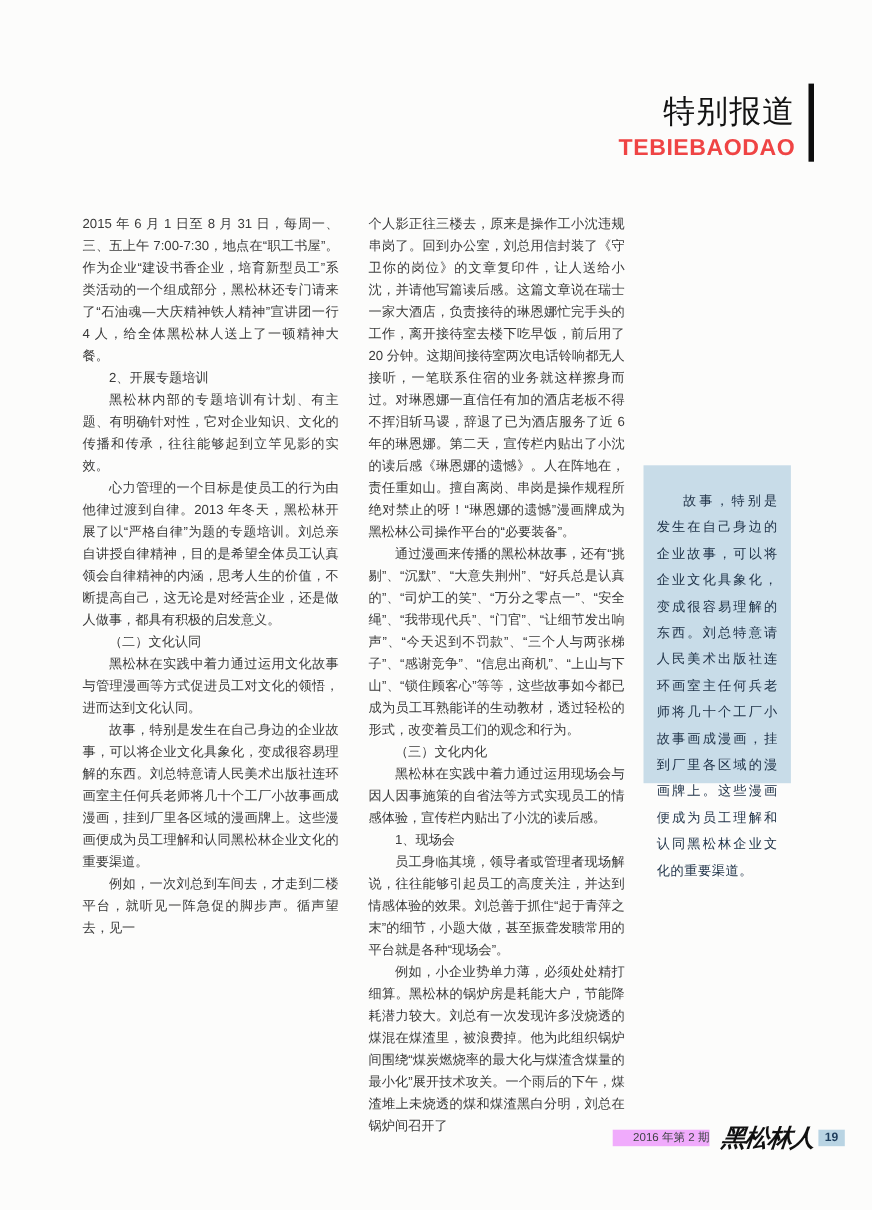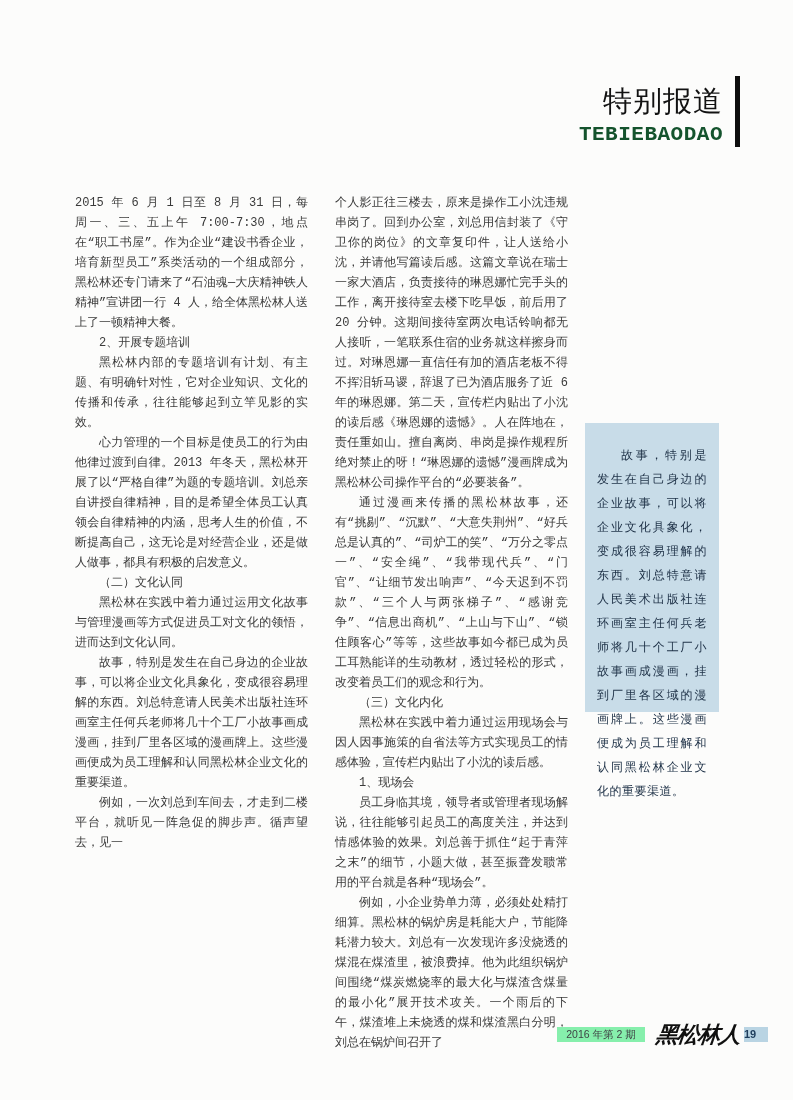--- a/index.html
+++ b/index.html
@@ -27,44 +27,43 @@
     color:#121212;
     font-family:"Liberation Sans", sans-serif;
     white-space:nowrap;
   }
   .header-subtitle{
     position:absolute;
     top:123px;
     right:70px;
     font-size:21px;
     font-weight:bold;
-    color:#14532d;
+    color:#ef4444;
     letter-spacing:0.5px;
     white-space:nowrap;
-    font-family:Liberation Mono, monospace;
   }
   .header-bar{
     position:absolute;
     left:735px;
     top:76px;
     width:5px;
     height:71px;
     background:#0d0d0d;
   }
 
   
   .column{
     position:absolute;
     top:193px;
     width:233px;
     color:#3a3a3a;
     font-size:12px;
     line-height:20px;
     text-align:justify;
-    font-family:Liberation Mono, monospace;
+    font-family:Liberation Sans, sans-serif;
   }
   .col-left{left:75px;}
   .col-right{left:335px;}
   .column p{margin:0;}
   .column p.indent{text-indent:2em;}
 
   
   .pull-quote{
     position:absolute;
     left:585px;
@@ -83,25 +82,25 @@
   }
   .pull-quote p{margin:0;text-indent:2em;}
 
   
   .footer-issue{
     position:absolute;
     left:557px;
     top:1027px;
     width:88px;
     height:15px;
-    background:#86efac;
+    background:#f0abfc;
     color:#3f4345;
     font-size:10.5px;
     line-height:15px;
-    text-align:center;
+    text-align:right;
     white-space:nowrap;
   }
   .footer-logo{
     position:absolute;
     left:654px;
     top:1020px;
     width:88px;
     height:30px;
     color:#101010;
     font-size:22px;
@@ -117,21 +116,21 @@
     position:absolute;
     left:744px;
     top:1027px;
     width:24px;
     height:15px;
     background:#b9d4e3;
     color:#1e3d5c;
     font-size:11px;
     font-weight:bold;
     line-height:15px;
-    text-align:left;
+    text-align:center;
   }
 </style>
 </head>
 <body>
 
 <div class="page">
 
   <div class="header-title">特别报道</div>
   <div class="header-subtitle">TEBIEBAODAO</div>
   <div class="header-bar"></div>

